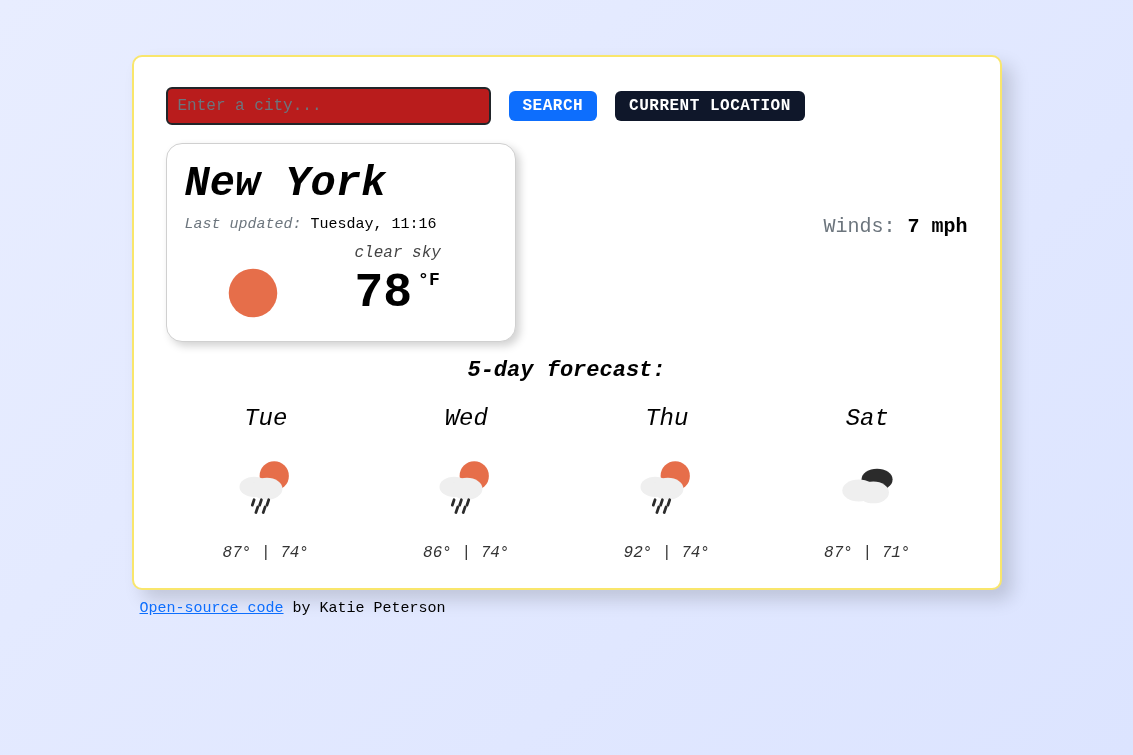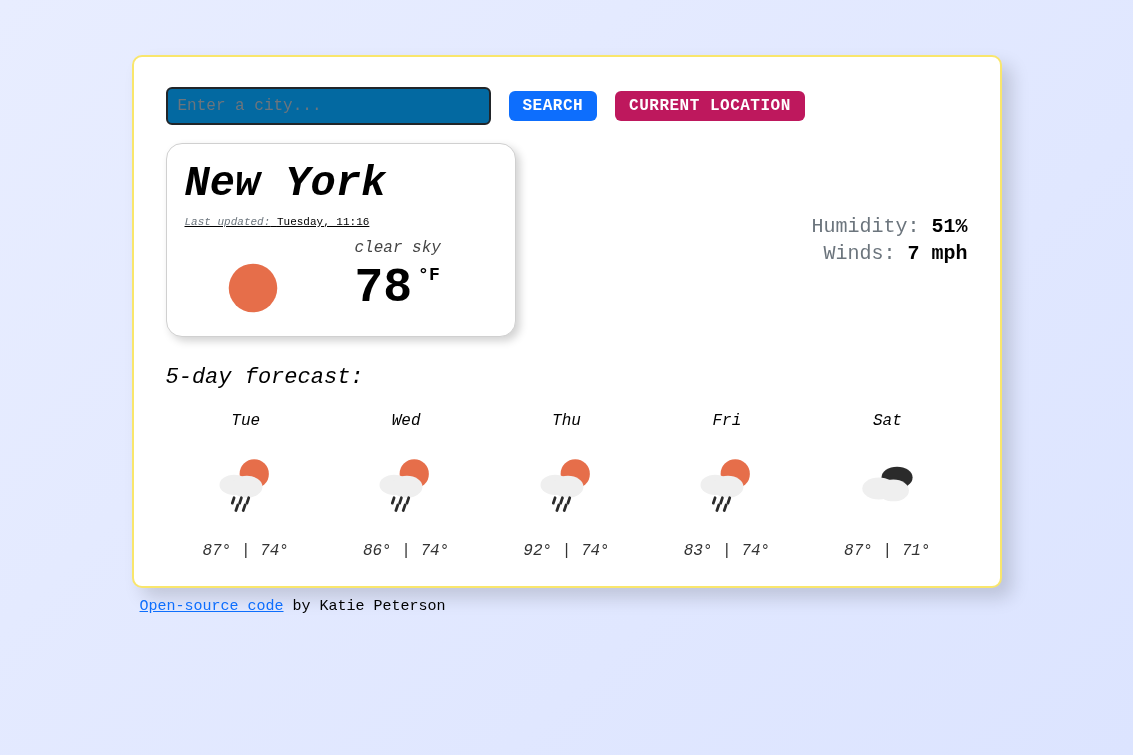--- a/index.html
+++ b/index.html
@@ -31,65 +31,64 @@
       gap: 18px;
     }
     .city-input {
       width: 325px;
       height: 38px;
       border: 2px solid #212529;
       border-radius: 6px;
       font-family: inherit;
       font-size: 16px;
       padding: 0 10px;
-      background: #0369a1;
+      background: #b91c1c;
     }
     .city-input::placeholder {
       color: #6c757d;
     }
     .btn {
       height: 30px;
       border: none;
       border-radius: 6px;
       font-family: inherit;
       font-size: 16px;
       font-weight: 600;
       padding: 0 14px;
       color: #fff;
       cursor: pointer;
       letter-spacing: 0.5px;
     }
     .btn-primary {
       background: #0d6efd;
     }
     .btn-success {
-      background: #be185d;
+      background: #0f172a;
     }
     .main-row {
       display: flex;
       margin-top: 18px;
       position: relative;
     }
     .overview {
       background: #fff;
       border: 1px solid #d0d0d0;
       border-radius: 16px;
       box-shadow: 4px 4px 8px rgba(0,0,0,0.18);
       padding: 16px 24px 20px 18px;
       width: 350px;
     }
     .city-name {
       font-size: 42px;
       font-style: italic;
       font-weight: 600;
     }
     .updated {
-      font-size: 11px;
+      font-size: 15px;
       margin-top: 8px;
-      text-decoration: underline;
     }
     .updated .lbl {
       font-style: italic;
       color: #6c757d;
     }
     .current-row {
       display: flex;
       align-items: center;
       margin-top: 10px;
     }
@@ -135,34 +134,35 @@
     }
     .side-stats .val {
       font-weight: 700;
     }
     .side-stats div {
       margin-bottom: 4px;
     }
     .forecast-title {
       font-size: 22px;
       font-style: italic;
-      font-weight: 400;
-      margin-top: 28px;
+      font-weight: 700;
+      margin-top: 16px;
+      text-align: center;
     }
     .forecast-row {
       display: flex;
       justify-content: space-around;
       margin-top: 22px;
     }
     .forecast-col {
       text-align: center;
       flex: 1;
     }
     .fc-day {
-      font-size: 16px;
+      font-size: 24px;
       font-style: italic;
       font-weight: 500;
     }
     .fc-icon {
       width: 64px;
       height: 64px;
       margin: 22px auto 0 auto;
       display: block;
     }
     .fc-temps {
@@ -208,24 +208,20 @@
             <div class="temp-line">
               <span class="temp-val">78</span>
               <span class="temp-unit">°F</span>
             </div>
           </div>
         </div>
       </div>
 
       <div class="side-stats">
         <div>
-          <span class="lbl">Humidity:</span>
-          <span class="val">51%</span>
-        </div>
-        <div>
           <span class="lbl">Winds:</span>
           <span class="val">7 mph</span>
         </div>
       </div>
     </div>
 
     <div class="forecast-title">5-day forecast:</div>
 
     <div class="forecast-row" id="forecast-row">
         <div class="forecast-col">
@@ -276,38 +272,20 @@
         <line x1="30" y1="50" x2="28" y2="56"></line>
         <line x1="38" y1="50" x2="36" y2="56"></line>
         <line x1="26" y1="58" x2="24" y2="64"></line>
         <line x1="34" y1="58" x2="32" y2="64"></line>
       </g>
     </svg>
           </div>
     <div class="fc-temps">92° | 74°</div>
   </div>
         <div class="forecast-col">
-    <div class="fc-day">Fri</div>
-    <div>
-            <svg class="fc-icon" viewBox="0 0 70 70">
-      <circle cx="44" cy="24" r="16" fill="#e66e4a"></circle>
-      <ellipse cx="22" cy="36" rx="16" ry="11" fill="#efefef"></ellipse>
-      <ellipse cx="36" cy="38" rx="17" ry="12" fill="#efefef"></ellipse>
-      <g stroke="#2b2b2b" stroke-width="3" stroke-linecap="round">
-        <line x1="22" y1="50" x2="20" y2="56"></line>
-        <line x1="30" y1="50" x2="28" y2="56"></line>
-        <line x1="38" y1="50" x2="36" y2="56"></line>
-        <line x1="26" y1="58" x2="24" y2="64"></line>
-        <line x1="34" y1="58" x2="32" y2="64"></line>
-      </g>
-    </svg>
-          </div>
-    <div class="fc-temps">83° | 74°</div>
-  </div>
-        <div class="forecast-col">
     <div class="fc-day">Sat</div>
     <div>
             <svg class="fc-icon" viewBox="0 0 70 70">
       <ellipse cx="46" cy="28" rx="17" ry="12" fill="#2b2b2b"></ellipse>
       <ellipse cx="26" cy="40" rx="18" ry="12" fill="#efefef"></ellipse>
       <ellipse cx="42" cy="42" rx="17" ry="12" fill="#efefef"></ellipse>
     </svg>
           </div>
     <div class="fc-temps">87° | 71°</div>
   </div>

